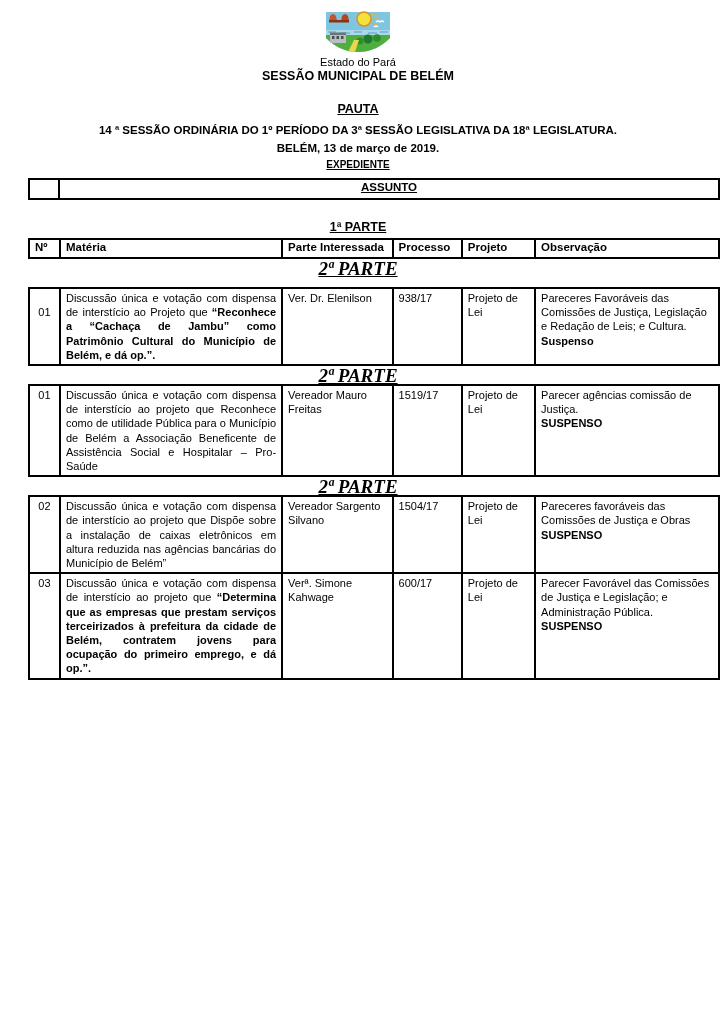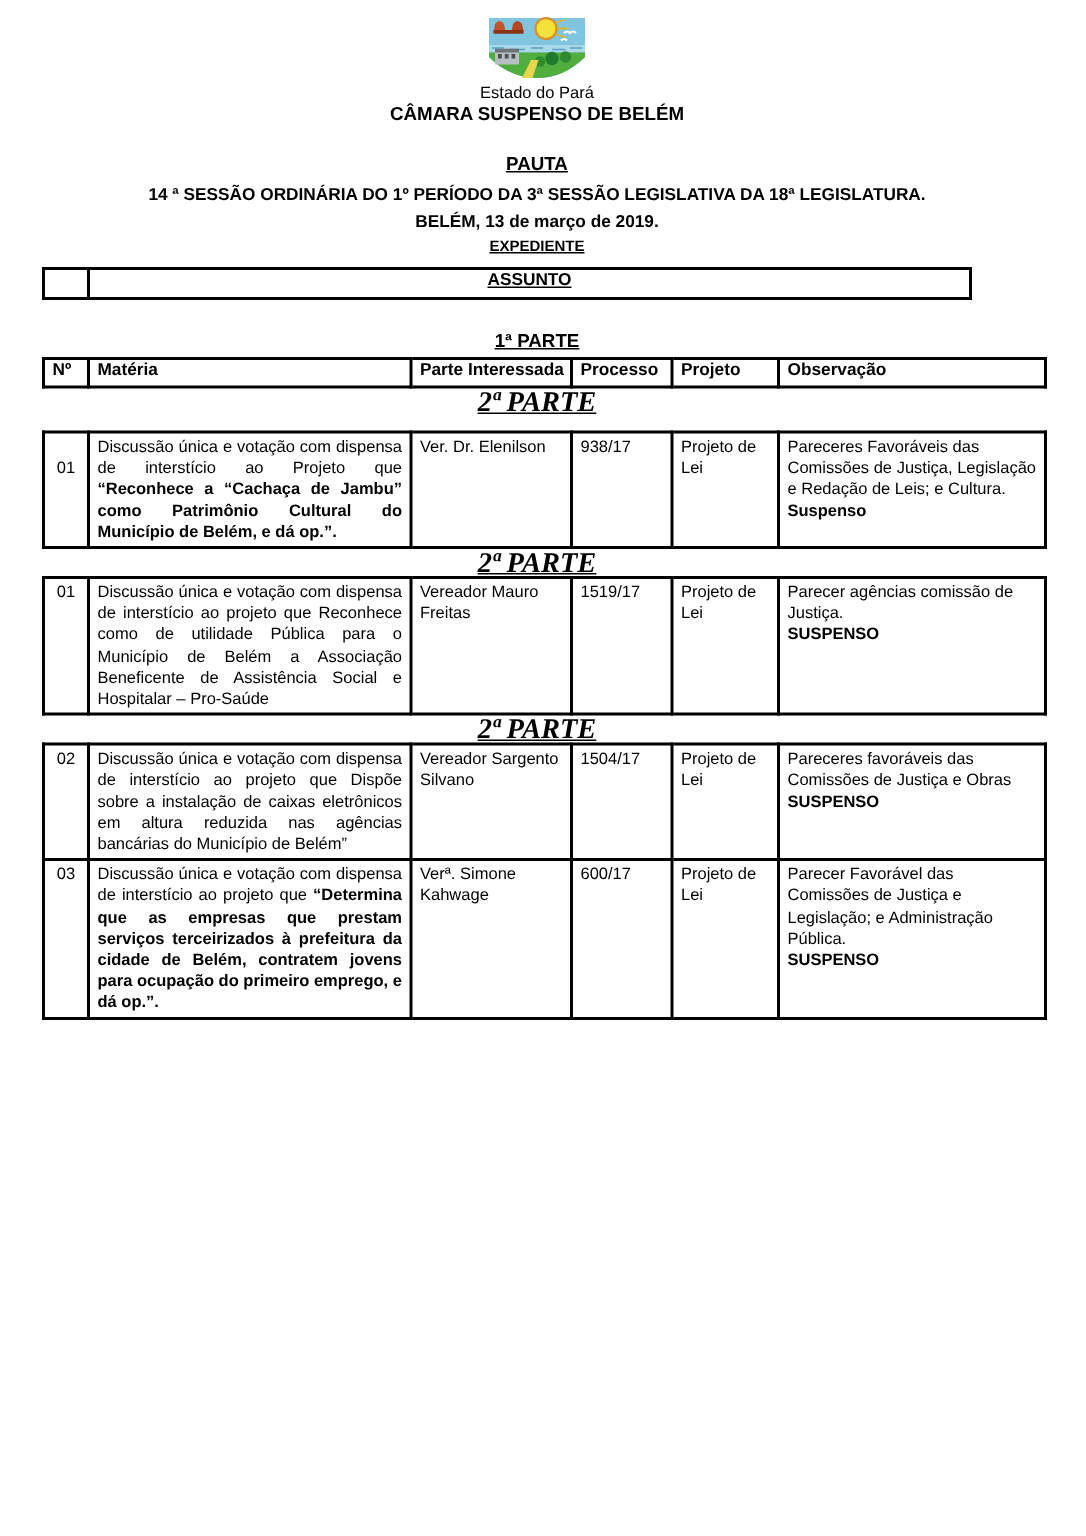--- a/index.html
+++ b/index.html
@@ -17,21 +17,21 @@
   .crest { width: 68px; height: 44px; margin: 2px auto 1px auto; }
   .state-line   { font-size: 11px;   line-height: 14px; }
   .org-line     { font-size: 12.5px; line-height: 15px; font-weight: bold; }
   .doc-title    { font-size: 12.5px; line-height: 15px; font-weight: bold; margin-top: 18px; }
   .session-line { font-size: 11.5px; line-height: 14px; font-weight: bold; margin-top: 6px; }
   .date-line    { font-size: 11.5px; line-height: 14px; font-weight: bold; margin-top: 4px; }
   .expediente   { font-size: 10px; line-height: 14px; font-weight: bold; margin-top: 3px; }
   .u { text-decoration: underline; }
 
   
-  table { border-collapse: collapse; table-layout: fixed; width: 620px; }
+  table { border-collapse: collapse; table-layout: fixed; width: 692px; }
   td, th { border: 2px solid #000; vertical-align: top; padding: 1px 5px; overflow: hidden; }
 
   .assunto-table { margin-top: 6px; }
   .assunto-table td { height: 16px; }
   .assunto-cell { text-align: center; font-weight: bold; font-size: 11.5px; }
 
   .part-heading {
     text-align: center; font-weight: bold; font-size: 12.5px; line-height: 15px;
   }
   .parte1-heading { margin-top: 20px; margin-bottom: 3px; }
@@ -92,21 +92,21 @@
         <rect x="6" y="24" width="16" height="9" fill="#b9bec2"></rect>
         <rect x="6" y="22.5" width="16" height="2.5" fill="#6d7478"></rect>
         <rect x="8" y="26" width="2.5" height="3" fill="#4a4f52"></rect>
         <rect x="12.5" y="26" width="2.5" height="3" fill="#4a4f52"></rect>
         <rect x="17" y="26" width="2.5" height="3" fill="#4a4f52"></rect>
 
         <path d="M24 42 l6 -12 5 0 -4 12 Z" fill="#e6d84a"></path>
       </svg>
     </div>
     <div class="state-line">Estado do Pará</div>
-    <div class="org-line">CÂMARA SUSPENSO DE BELÉM</div>
+    <div class="org-line">SESSÃO MUNICIPAL DE BELÉM</div>
     <div class="doc-title"><span class="u">PAUTA</span></div>
     <div class="session-line">14 ª SESSÃO ORDINÁRIA DO 1º PERÍODO DA 3ª SESSÃO LEGISLATIVA DA 18ª LEGISLATURA.</div>
     <div class="date-line">BELÉM, 13 de março de 2019.</div>
     <div class="expediente"><span class="u">EXPEDIENTE</span></div>
   </header>
 
   <table class="assunto-table">
     <colgroup>
         <col class="col-num">
         <col>

